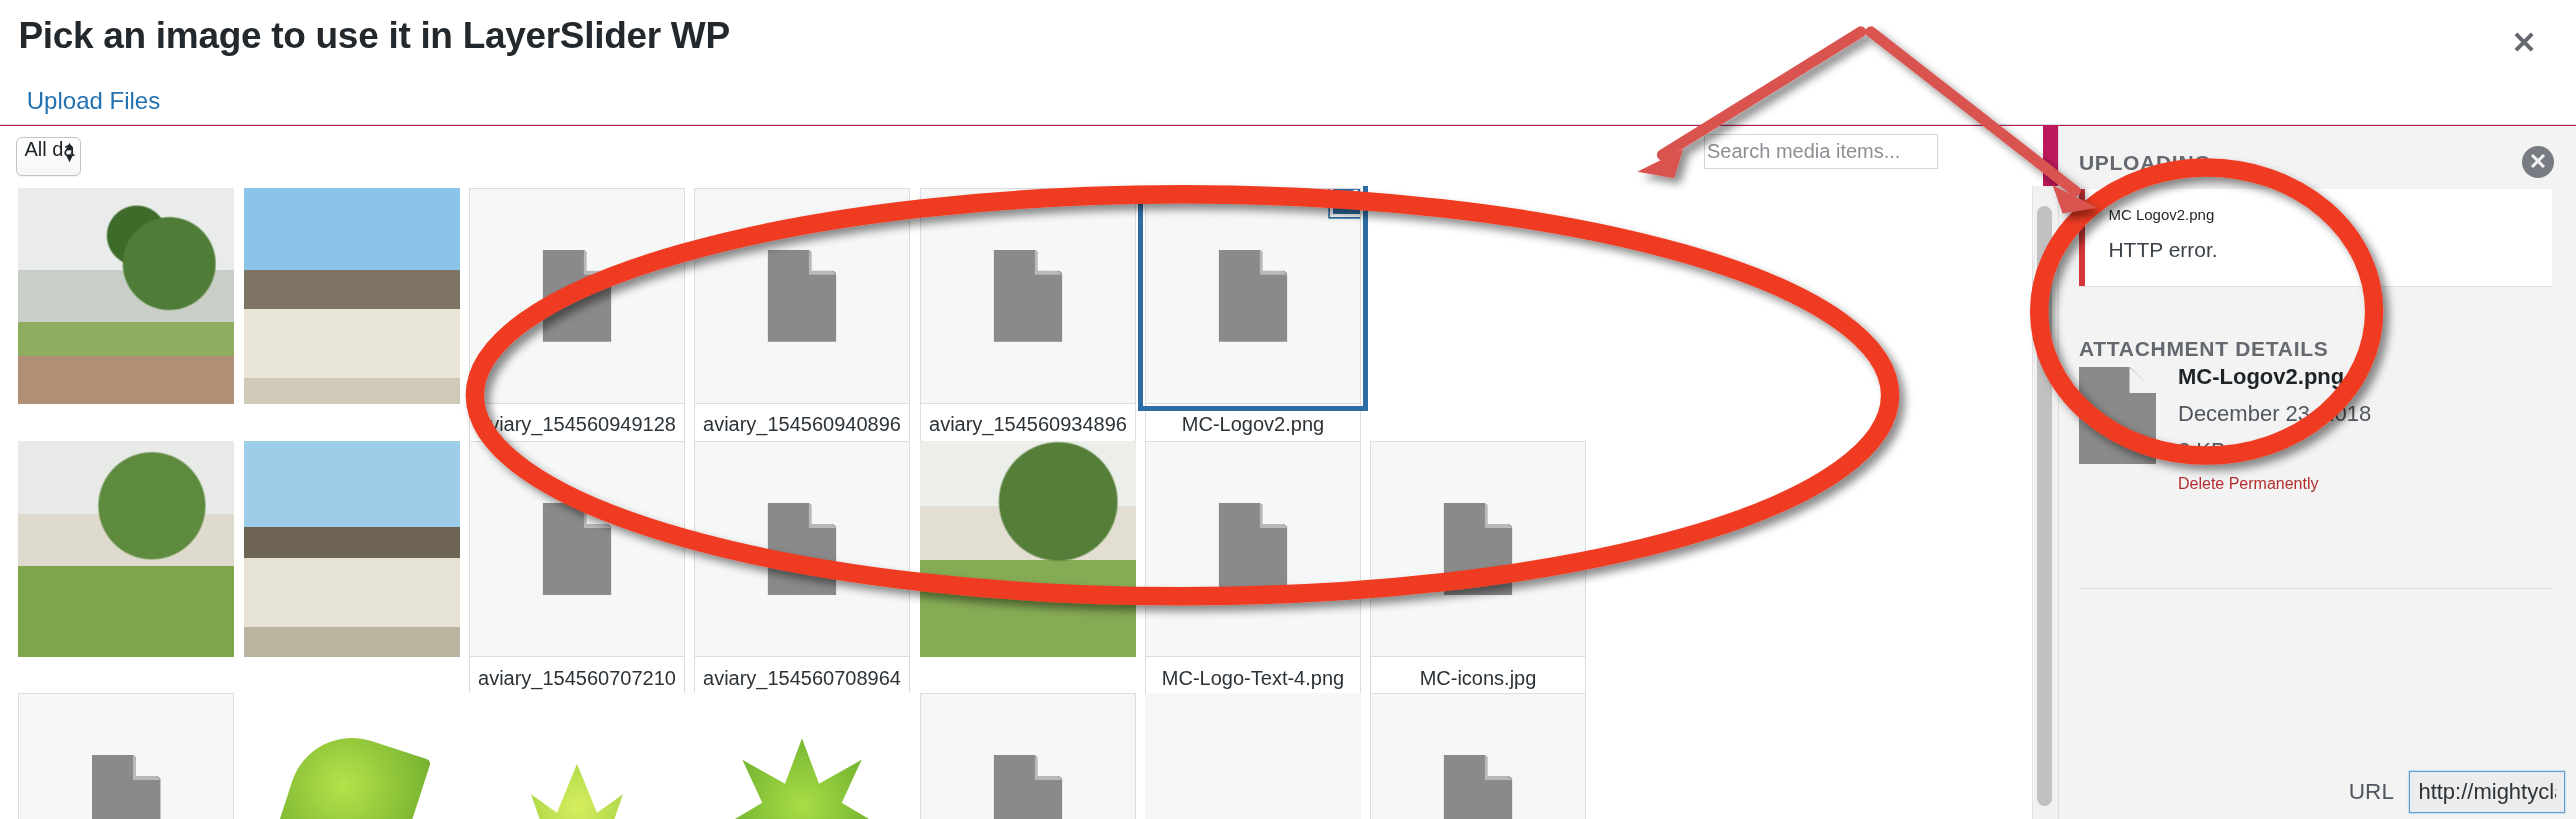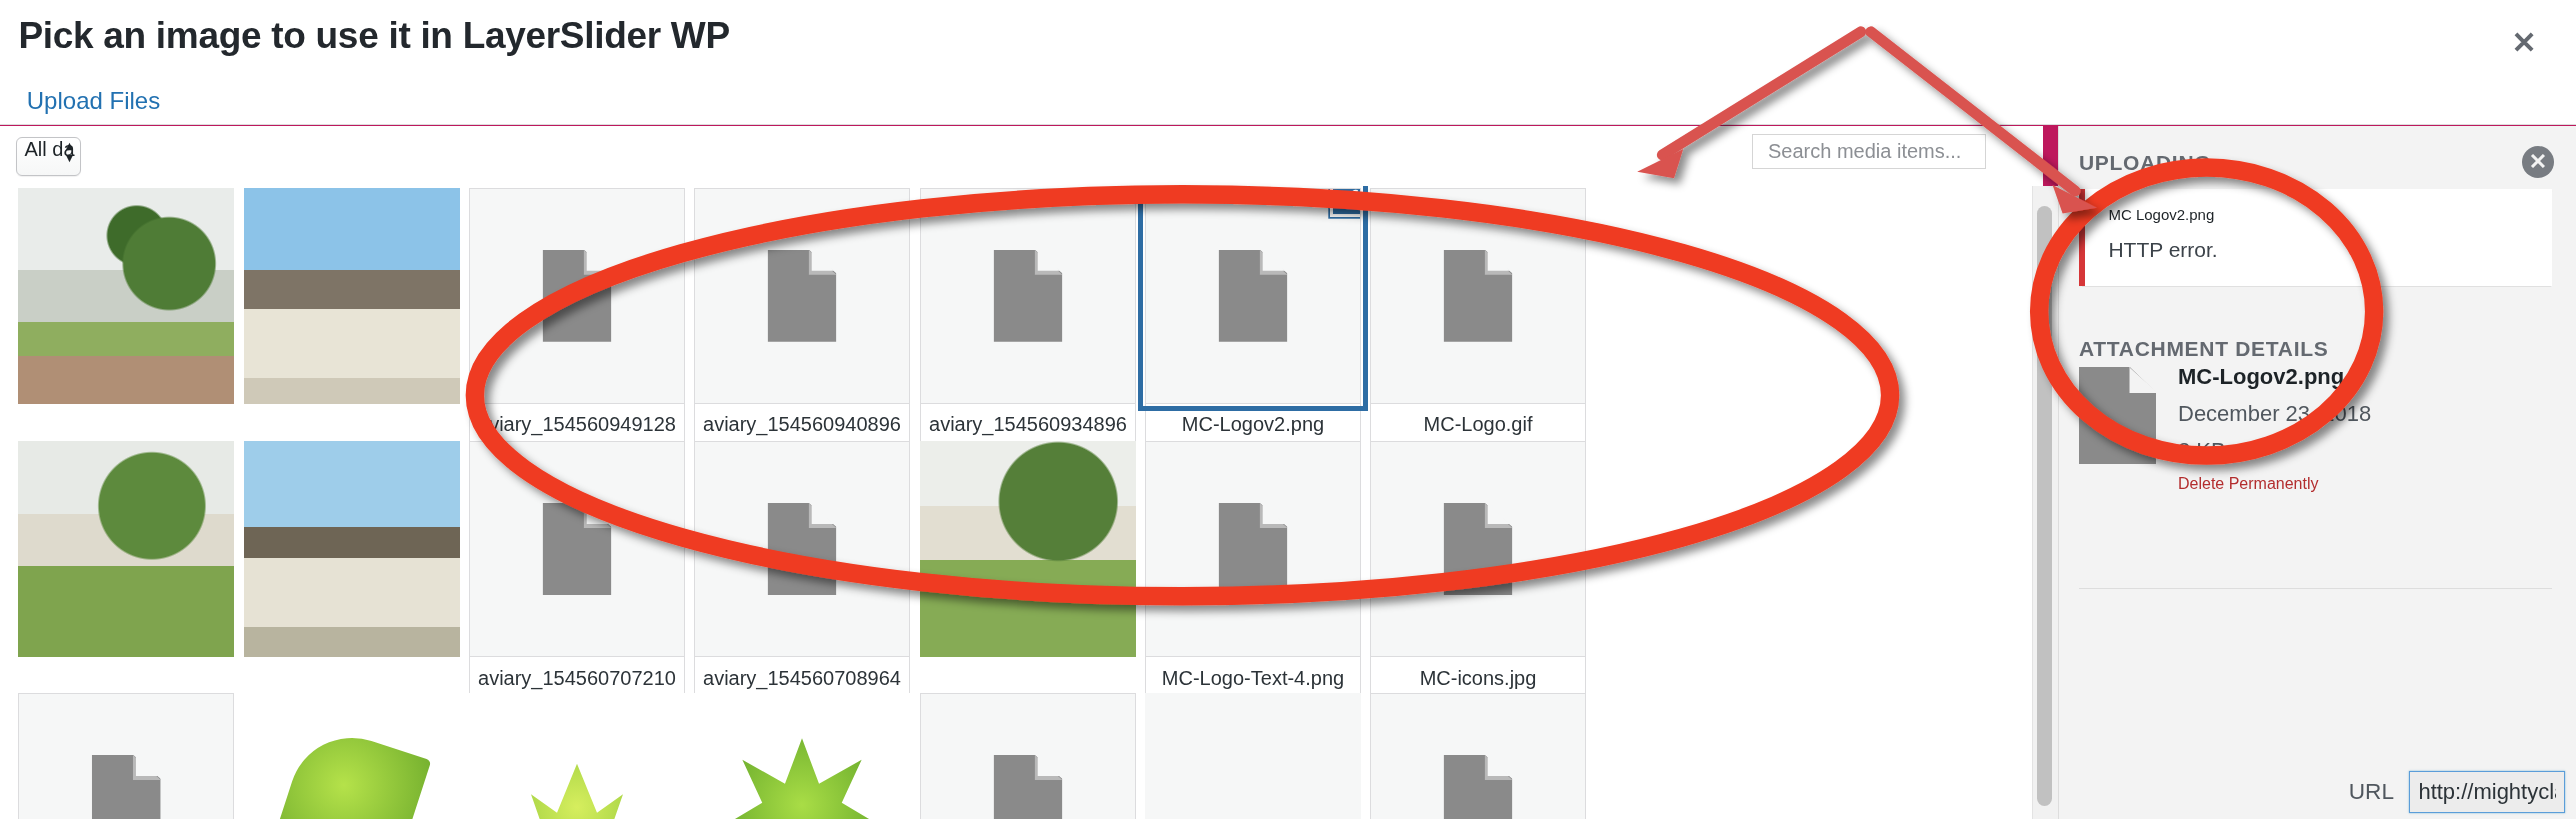--- a/index.html
+++ b/index.html
@@ -68,24 +68,24 @@
   #date-filter .sel-text{
     font-size:20px;color:#1d2327;padding-left:7.5px;
     white-space:nowrap;overflow:hidden;
   }
   #date-filter .steppers{
     position:absolute;right:4.2px;top:3.3px;
     display:flex;flex-direction:column;align-items:center;
     font-size:12.6px;line-height:.95;color:#1d2327;
   }
   #search-input{
-    position:absolute;left:1752px;top:7.5px;
+    position:absolute;left:1704px;top:7.5px;
     width:234px;height:35px;box-sizing:border-box;
     border:0.8px solid #d5d5d5;background:#fff;
-    font-size:20px;color:#2c3338;padding:0 15px;
+    font-size:20px;color:#2c3338;padding:0 2px;
     font-family:"Liberation Sans", sans-serif;
     border-radius:0;
   }
   #search-input::placeholder{color:#8c8f94;}
 
   
   #grid-wrap{
     position:absolute;left:0;top:186px;width:2043px;height:633px;
     overflow:hidden;background:#fff;
   }
@@ -335,30 +335,20 @@
         <div class="frame">
           <div class="fileicon">
             <div class="body"></div>
             <div class="fold"></div>
             <div class="foldwhite"></div>
           </div>
           <div class="check">✔</div>
         </div>
         <div class="fname">MC-Logov2.png</div>
       </div>
-      <div class="tile" style="left: 1370px; top: 1.7px;">
-        <div class="frame">
-          <div class="fileicon">
-            <div class="body"></div>
-            <div class="fold"></div>
-            <div class="foldwhite"></div>
-          </div>
-        </div>
-        <div class="fname">MC-Logo.gif</div>
-      </div>
       <div class="tile photo" style="left: 18.4px; top: 255px;">
         <div class="frame">
           <div class="ph house4"></div>
         </div>
       </div>
       <div class="tile photo" style="left: 244px; top: 255px;">
         <div class="frame">
           <div class="ph house3"></div>
         </div>
       </div>

